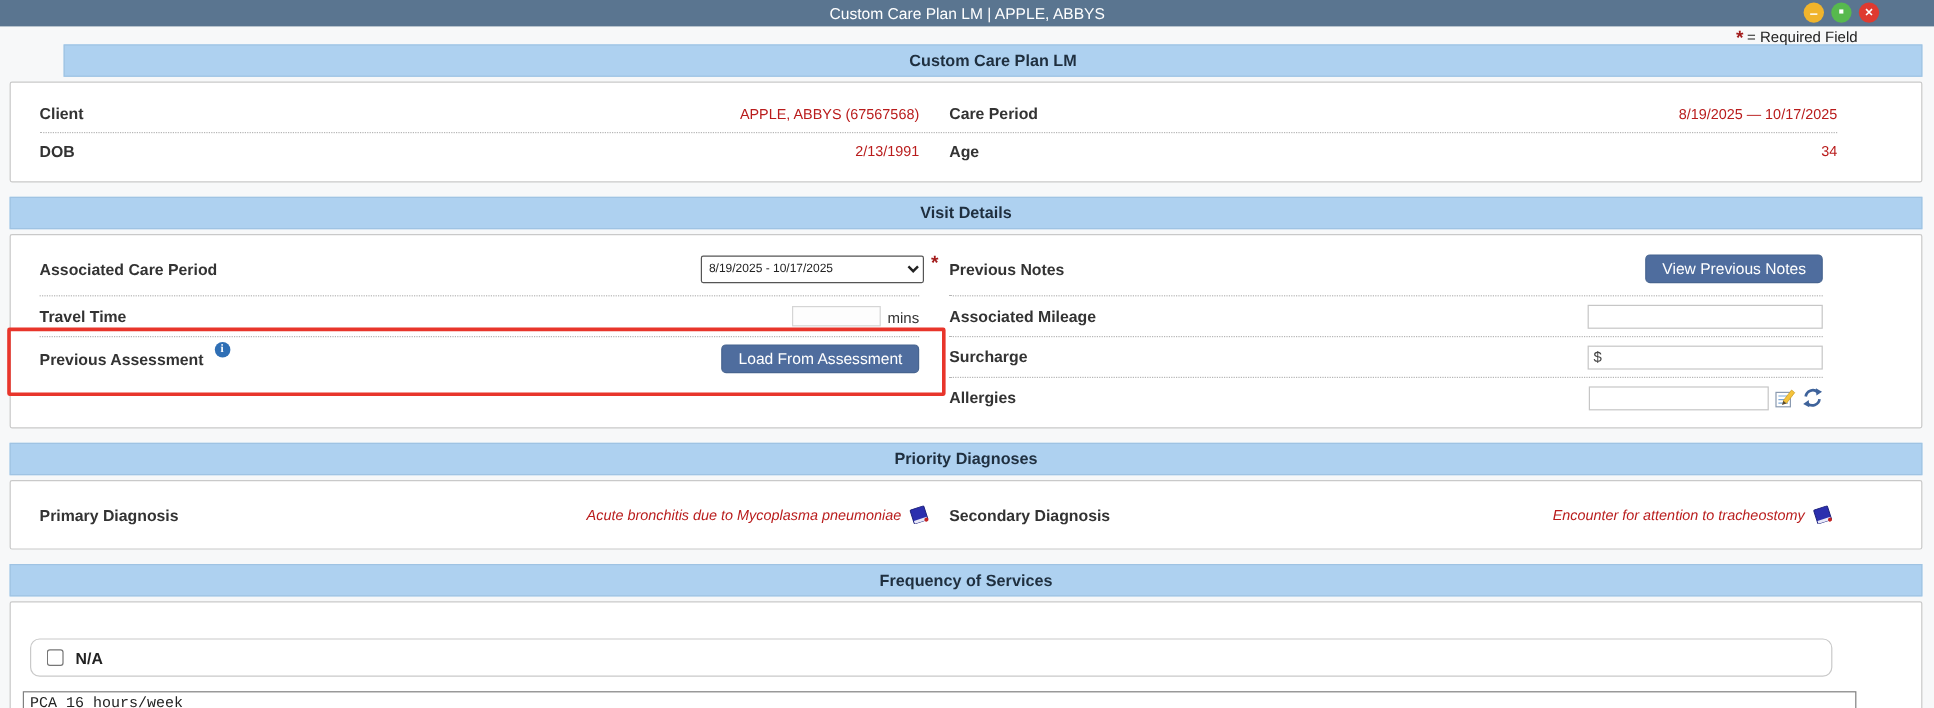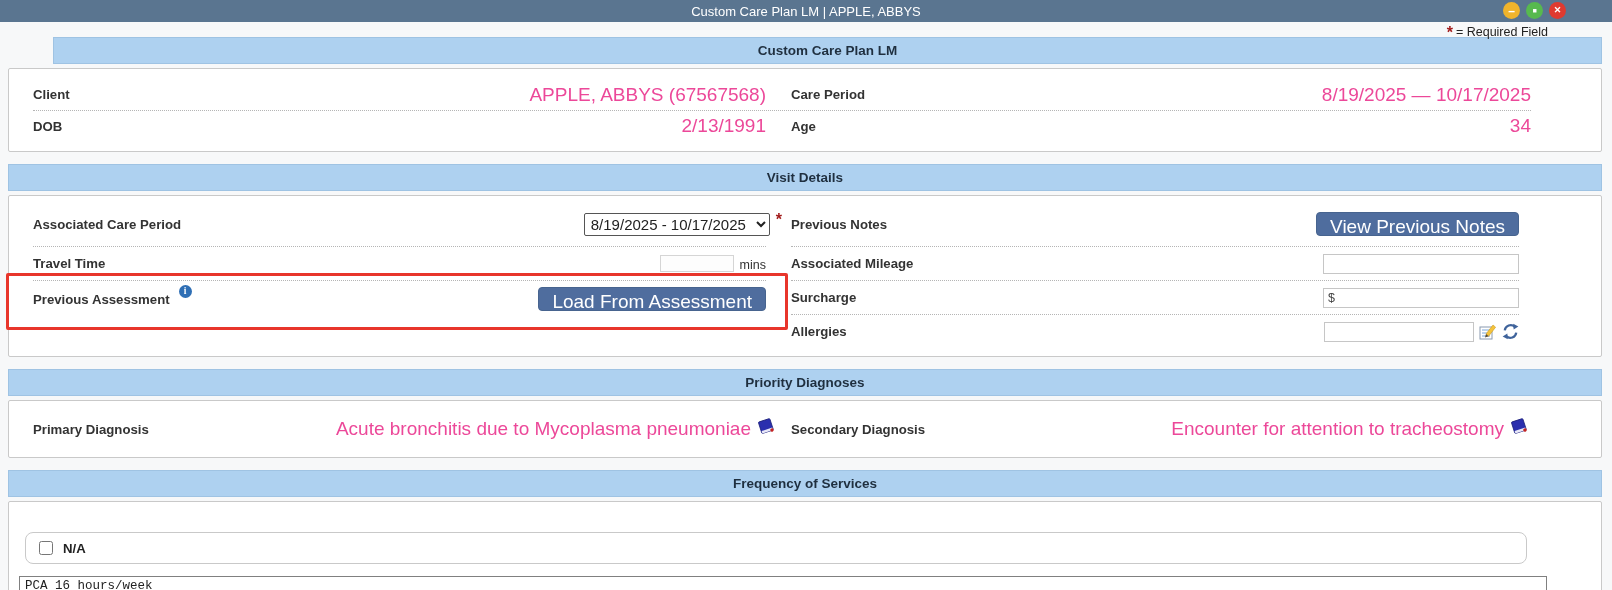--- a/index.html
+++ b/index.html
@@ -39,21 +39,21 @@
   .section-header {
     background:#aed1f0; border:1px solid #9fc3e3;
     text-align:center; font-weight:bold; font-size:13.5px; color:#1f2f3f;
     padding:5px 0; margin-top:12px;
   }
   .section-header.first { margin-top:15px;margin-left:45px; }
   .panel {
     background:#fff; border:1px solid #c9c9c9; border-radius:2px; margin-top:4px;
   }
   .label { font-weight:bold; font-size:13.2px; color:#333; white-space:nowrap; }
-  .value { font-size:19px; color:#ec4899; white-space:nowrap; }
+  .value { font-size:12px; color:#b91c1c; white-space:nowrap; }
 
   
   .client-panel { padding:10px 0; }
   .info-row {
     display:grid; grid-template-columns:733px 1fr; column-gap:25px;
     margin:0 70px 0 24px; align-items:center; height:31px;
   }
   .info-row + .info-row { border-top:1px dotted #b5b5b5; }
   .pair { display:flex; justify-content:space-between; align-items:center; }
 
@@ -66,42 +66,42 @@
   .dotted { border-top:1px dotted #b5b5b5; }
   .acp-row { height:44px; }
   .travel-row { height:34px; }
   .pa-row { height:62px; align-items:flex-start; padding-top:6px; position:relative; }
   .pn-row { height:44px; }
   .mi-row, .su-row, .al-row { height:34px; }
 
   .acp-right { display:flex; align-items:center; margin-right:-16px; }
   select.care-period-select {
     width:186px; height:23px; border:1px solid #555; border-radius:2px;
-    font-size:15px; font-family:"Liberation Sans",sans-serif; color:#222;
+    font-size:10px; font-family:"Liberation Sans",sans-serif; color:#222;
     background:#fff; padding:0 2px;
   }
   .req-star { color:#a21b1b; font-size:16px; font-weight:bold; margin-left:6px; position:relative; top:-4px; }
 
   .travel-right { display:flex; align-items:flex-end; }
   .travel-input {
     width:74px; height:17px; border:1px solid #d5d5d5; background:#fdfdfd;
     font-size:12px; padding:0 3px;
   }
   .unit { font-size:12.5px; color:#333; margin-left:6px; }
 
   .pa-label-wrap { display:flex; align-items:flex-start; margin-top:5px; }
   .info-icon {
     display:inline-block; width:13px; height:13px; border-radius:50%;
     background:#2f6fb5; color:#fff; font-size:9.5px; font-weight:bold;
     text-align:center; line-height:13px; font-family:"Liberation Serif",serif;
     position:relative; top:-7px; margin-left:9px;
   }
   .btn {
     background:#4f6d9e; border:1px solid #47648f; border-radius:4px;
-    color:#fff; font-size:19px; font-family:"Liberation Sans",sans-serif;
+    color:#fff; font-size:13px; font-family:"Liberation Sans",sans-serif;
     padding:4px 13px; height:24px; line-height:1.1; cursor:pointer; white-space:nowrap;
   }
   .red-box {
     position:absolute; left:-27px; right:-22px; top:-8px; bottom:12px;
     border:3px solid #e8352b; border-radius:2px; pointer-events:none;
   }
 
   .text-input {
     height:20px; border:1px solid #c6c6c6; background:#fff;
     font-size:12.5px; padding:0 4px; font-family:"Liberation Sans",sans-serif;
@@ -116,21 +116,21 @@
   .al-right { display:flex; align-items:center; gap:5px; }
   .allergies-input { width:150px; }
   .icon-btn { background:none; border:none; padding:0; cursor:pointer; display:flex; align-items:center; }
 
   
   .pd-grid {
     display:grid; grid-template-columns:743px 1fr; column-gap:15px;
     padding:0 72px 0 24px;
   }
   .pd-row { display:flex; align-items:center; justify-content:space-between; height:56px; }
-  .diag-value { display:flex; align-items:flex-start; gap:5px; }
+  .diag-value { display:flex; align-items:center; gap:5px;font-style:italic; }
 
   
   .freq-panel { padding:14px 12px 0 8px; height:120px; }
   .na-box {
     margin:16px 62px 0 8px; height:32px;
     border:1px solid #c9c9c9; border-radius:8px;
     display:flex; align-items:center; gap:10px; padding-left:13px;
   }
   .na-checkbox { width:14px; height:14px; margin:0; }
   .na-label { font-weight:bold; font-size:13.2px; color:#222; }

